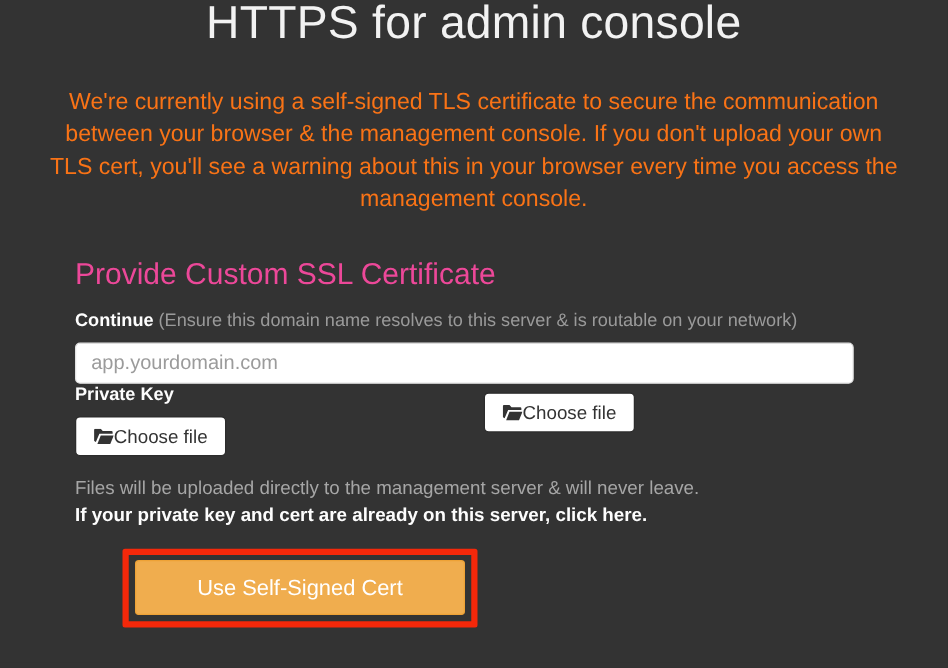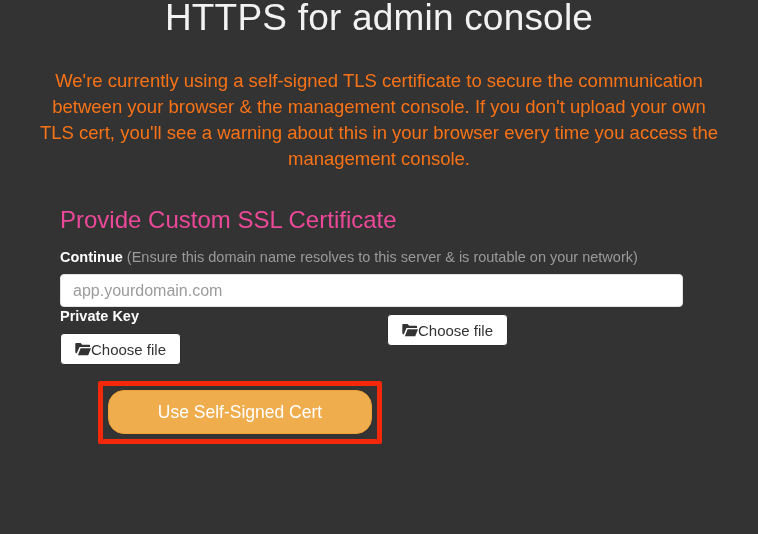--- a/index.html
+++ b/index.html
@@ -109,21 +109,21 @@
     border: 5px solid #f4280a;
     border-radius: 2px;
     padding: 4px 5px 5px 5px;
     background: transparent;
   }
   .btn {
     display: flex;
     align-items: center;
     justify-content: center;
     height: 44px;
-    border-radius: 16px;
+    border-radius: 3px;
     font-family: "Liberation Sans", sans-serif;
     font-size: 17.5px;
     color: #ffffff;
     cursor: pointer;
   }
   .btn-self-signed {
     width: 264px;
     background: #f0ad4e;
     border: 1px solid #eea236;
   }
@@ -177,21 +177,26 @@
             <svg width="16" height="13" viewBox="0 0 16 13" fill="#333333" xmlns="http://www.w3.org/2000/svg">
               <path d="M1.2 0 H5.6 L7.2 1.8 H14.2 A0.9 0.9 0 0 1 15.1 2.7 V4 H4.5 L1.7 10.6 A6 6 0 0 1 0.3 9.5 V0.9 A0.9 0.9 0 0 1 1.2 0 Z"></path>
               <path d="M2.9 12.2 L5.6 5.3 H16 L13.2 12.2 Z"></path>
             </svg>
           </span>
           <span>Choose file</span>
         </button>
       </div>
     </div>
 
-
+    <div class="upload-note">Files will be uploaded directly to the management server &amp; will never leave.</div>
+
+    <div class="existing-note">
+      <span>If your private key and cert are already on this server, </span>
+      <span class="click-here">click here.</span>
+    </div>
 
     <div class="buttons-row">
       <div class="annotation-box">
         <button class="btn btn-self-signed">Use Self-Signed Cert</button>
       </div>
     </div>
 
   </div>
 </div>
 

